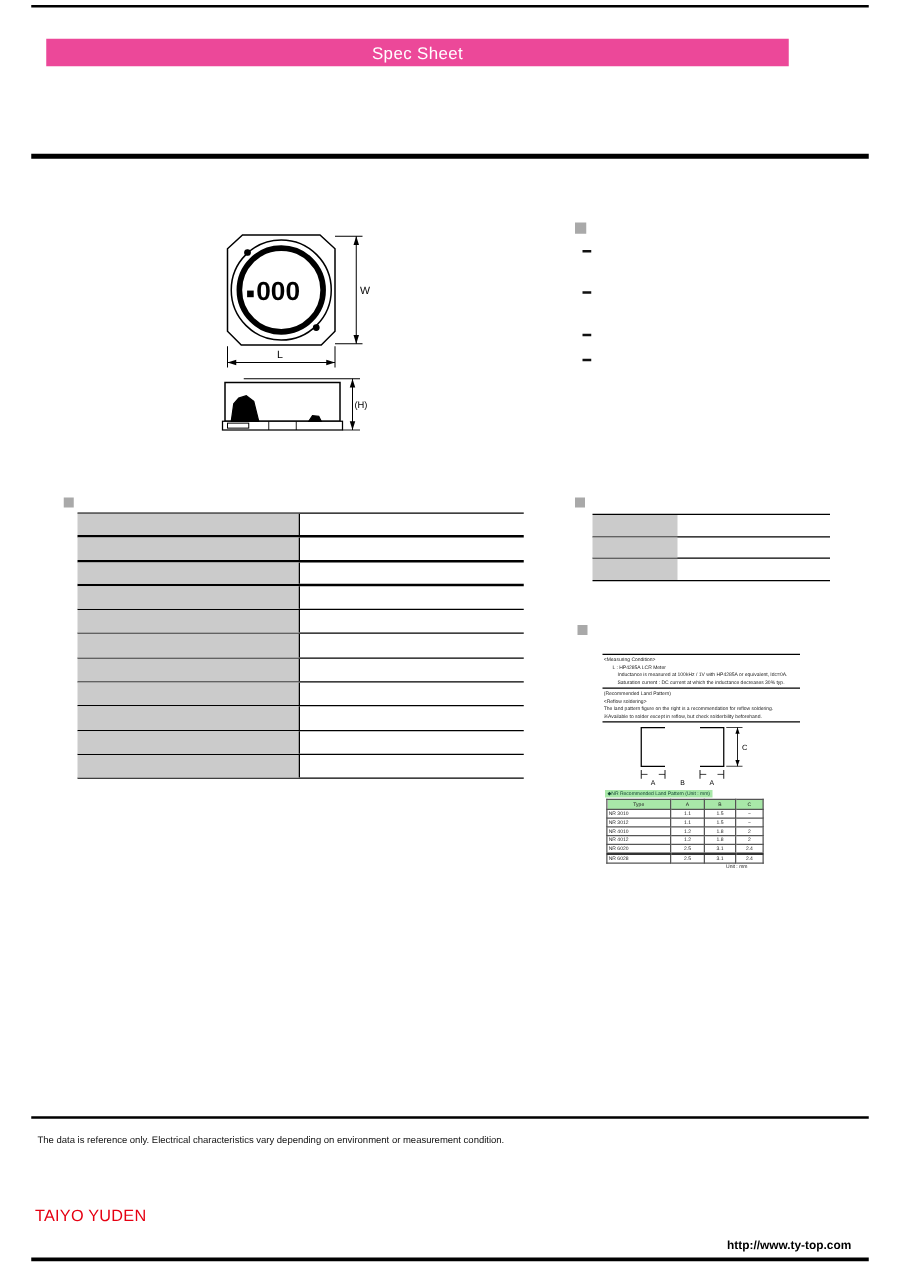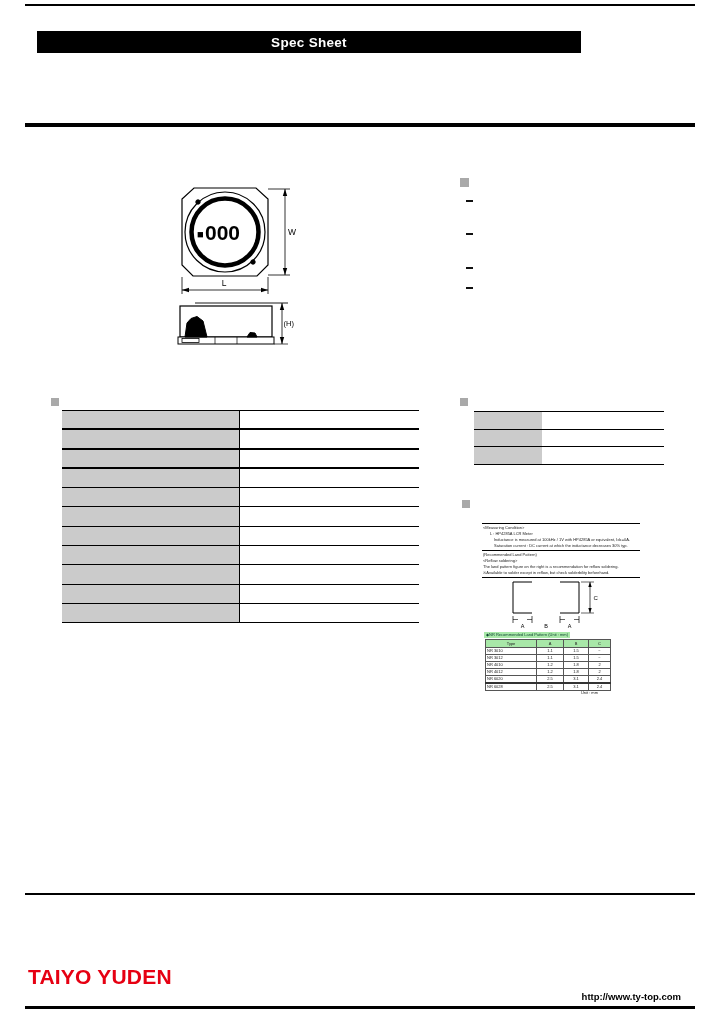--- a/index.html
+++ b/index.html
@@ -3,23 +3,23 @@
 <meta charset="utf-8">
 <style>
   html,body{margin:0;padding:0;background:#fff;}
   .page{position:relative;width:720px;height:1012px;background:#ffffff;overflow:hidden;
         font-family:"Liberation Sans",sans-serif;color:#111;}
   .abs{position:absolute;}
   .rule{background:#000;}
   .bullet{width:9px;height:9px;background:#a9a9a9;}
   .dash{width:7px;height:2px;background:#111;}
   
-  .titlebar{left:37px;top:31px;width:544px;height:22px;background:#000000;color:#fff;
+  .titlebar{left:37px;top:31px;width:594px;height:22px;background:#ec4899;color:#fff;
             display:flex;align-items:center;justify-content:center;
-            font-size:13.5px;font-weight:bold;letter-spacing:.3px;}
+            font-size:13.5px;font-weight:normal;letter-spacing:.3px;}
   
   .spec-table{left:62px;top:410px;width:357px;border-top:1.3px solid #000;}
   .spec-row{display:flex;box-sizing:border-box;height:19.3px;border-bottom:1px solid #000;}
   .spec-row.b3{border-bottom-width:2.6px;}
   .spec-row.b2{border-bottom-width:1.6px;}
   .spec-cell-l{box-sizing:border-box;width:178px;background:#cbcbcb;border-right:1.2px solid #000;
                font-size:8px;padding:2px 4px;}
   .spec-cell-r{flex:1;font-size:8px;padding:2px 4px;}
   
   .info-table{left:474px;top:411px;width:190px;border-top:1.6px solid #000;}
@@ -37,21 +37,21 @@
               padding:0 2px;white-space:nowrap;color:#143;}
   .lp-table{left:485px;top:639px;border-collapse:collapse;}
   .lp-table td,.lp-table th{border:1px solid #555;font-size:4px;line-height:4px;padding:0 1px;
               height:6px;overflow:hidden;white-space:nowrap;font-weight:normal;color:#222;}
   .lp-table th{background:#a8e8a8;height:7px;text-align:center;}
   .lp-table tr.dbl td{border-top:2px solid #333;}
   .lp-num{text-align:center;}
   .lp-unit{left:485px;top:690px;width:113px;text-align:right;font-size:4px;color:#222;}
   
   .disclaimer{left:30px;top:906px;font-size:7.6px;line-height:12.4px;color:#111;}
-  .logo{left:28px;top:965px;font-size:21px;font-weight:700;color:#e60012;letter-spacing:.2px;}
+  .logo{left:28px;top:965px;font-size:13px;font-weight:400;color:#e60012;letter-spacing:.2px;}
   .url{right:39px;top:961px;font-size:9.5px;font-weight:bold;color:#000;margin-top:30px;}
   svg text{font-family:"Liberation Sans",sans-serif;fill:#000;}
   svg line,svg path,svg rect,svg circle{stroke:#000;}
 </style>
 </head>
 <body>
 
 <div class="page">
 
   <div class="abs rule" style="left:25px;top:4px;width:670px;height:1.5px;"></div>
@@ -258,18 +258,19 @@
           <td class="lp-num">2.5</td>
           <td class="lp-num">3.1</td>
           <td class="lp-num">2.4</td>
         </tr>
   </tbody>
     </table>
   <div class="abs lp-unit">Unit : mm</div>
 
   <div class="abs rule" style="left:25px;top:893px;width:670px;height:1.5px;"></div>
   <div class="abs disclaimer">
+    <div>The data is reference only. Electrical characteristics vary depending on environment or measurement condition.</div>
   </div>
   <div class="abs logo">TAIYO YUDEN</div>
   <div class="abs url">http://www.ty-top.com</div>
   <div class="abs rule" style="left:25px;top:1006px;width:670px;height:2.5px;"></div>
 
 </div>
 
 </body></html>

